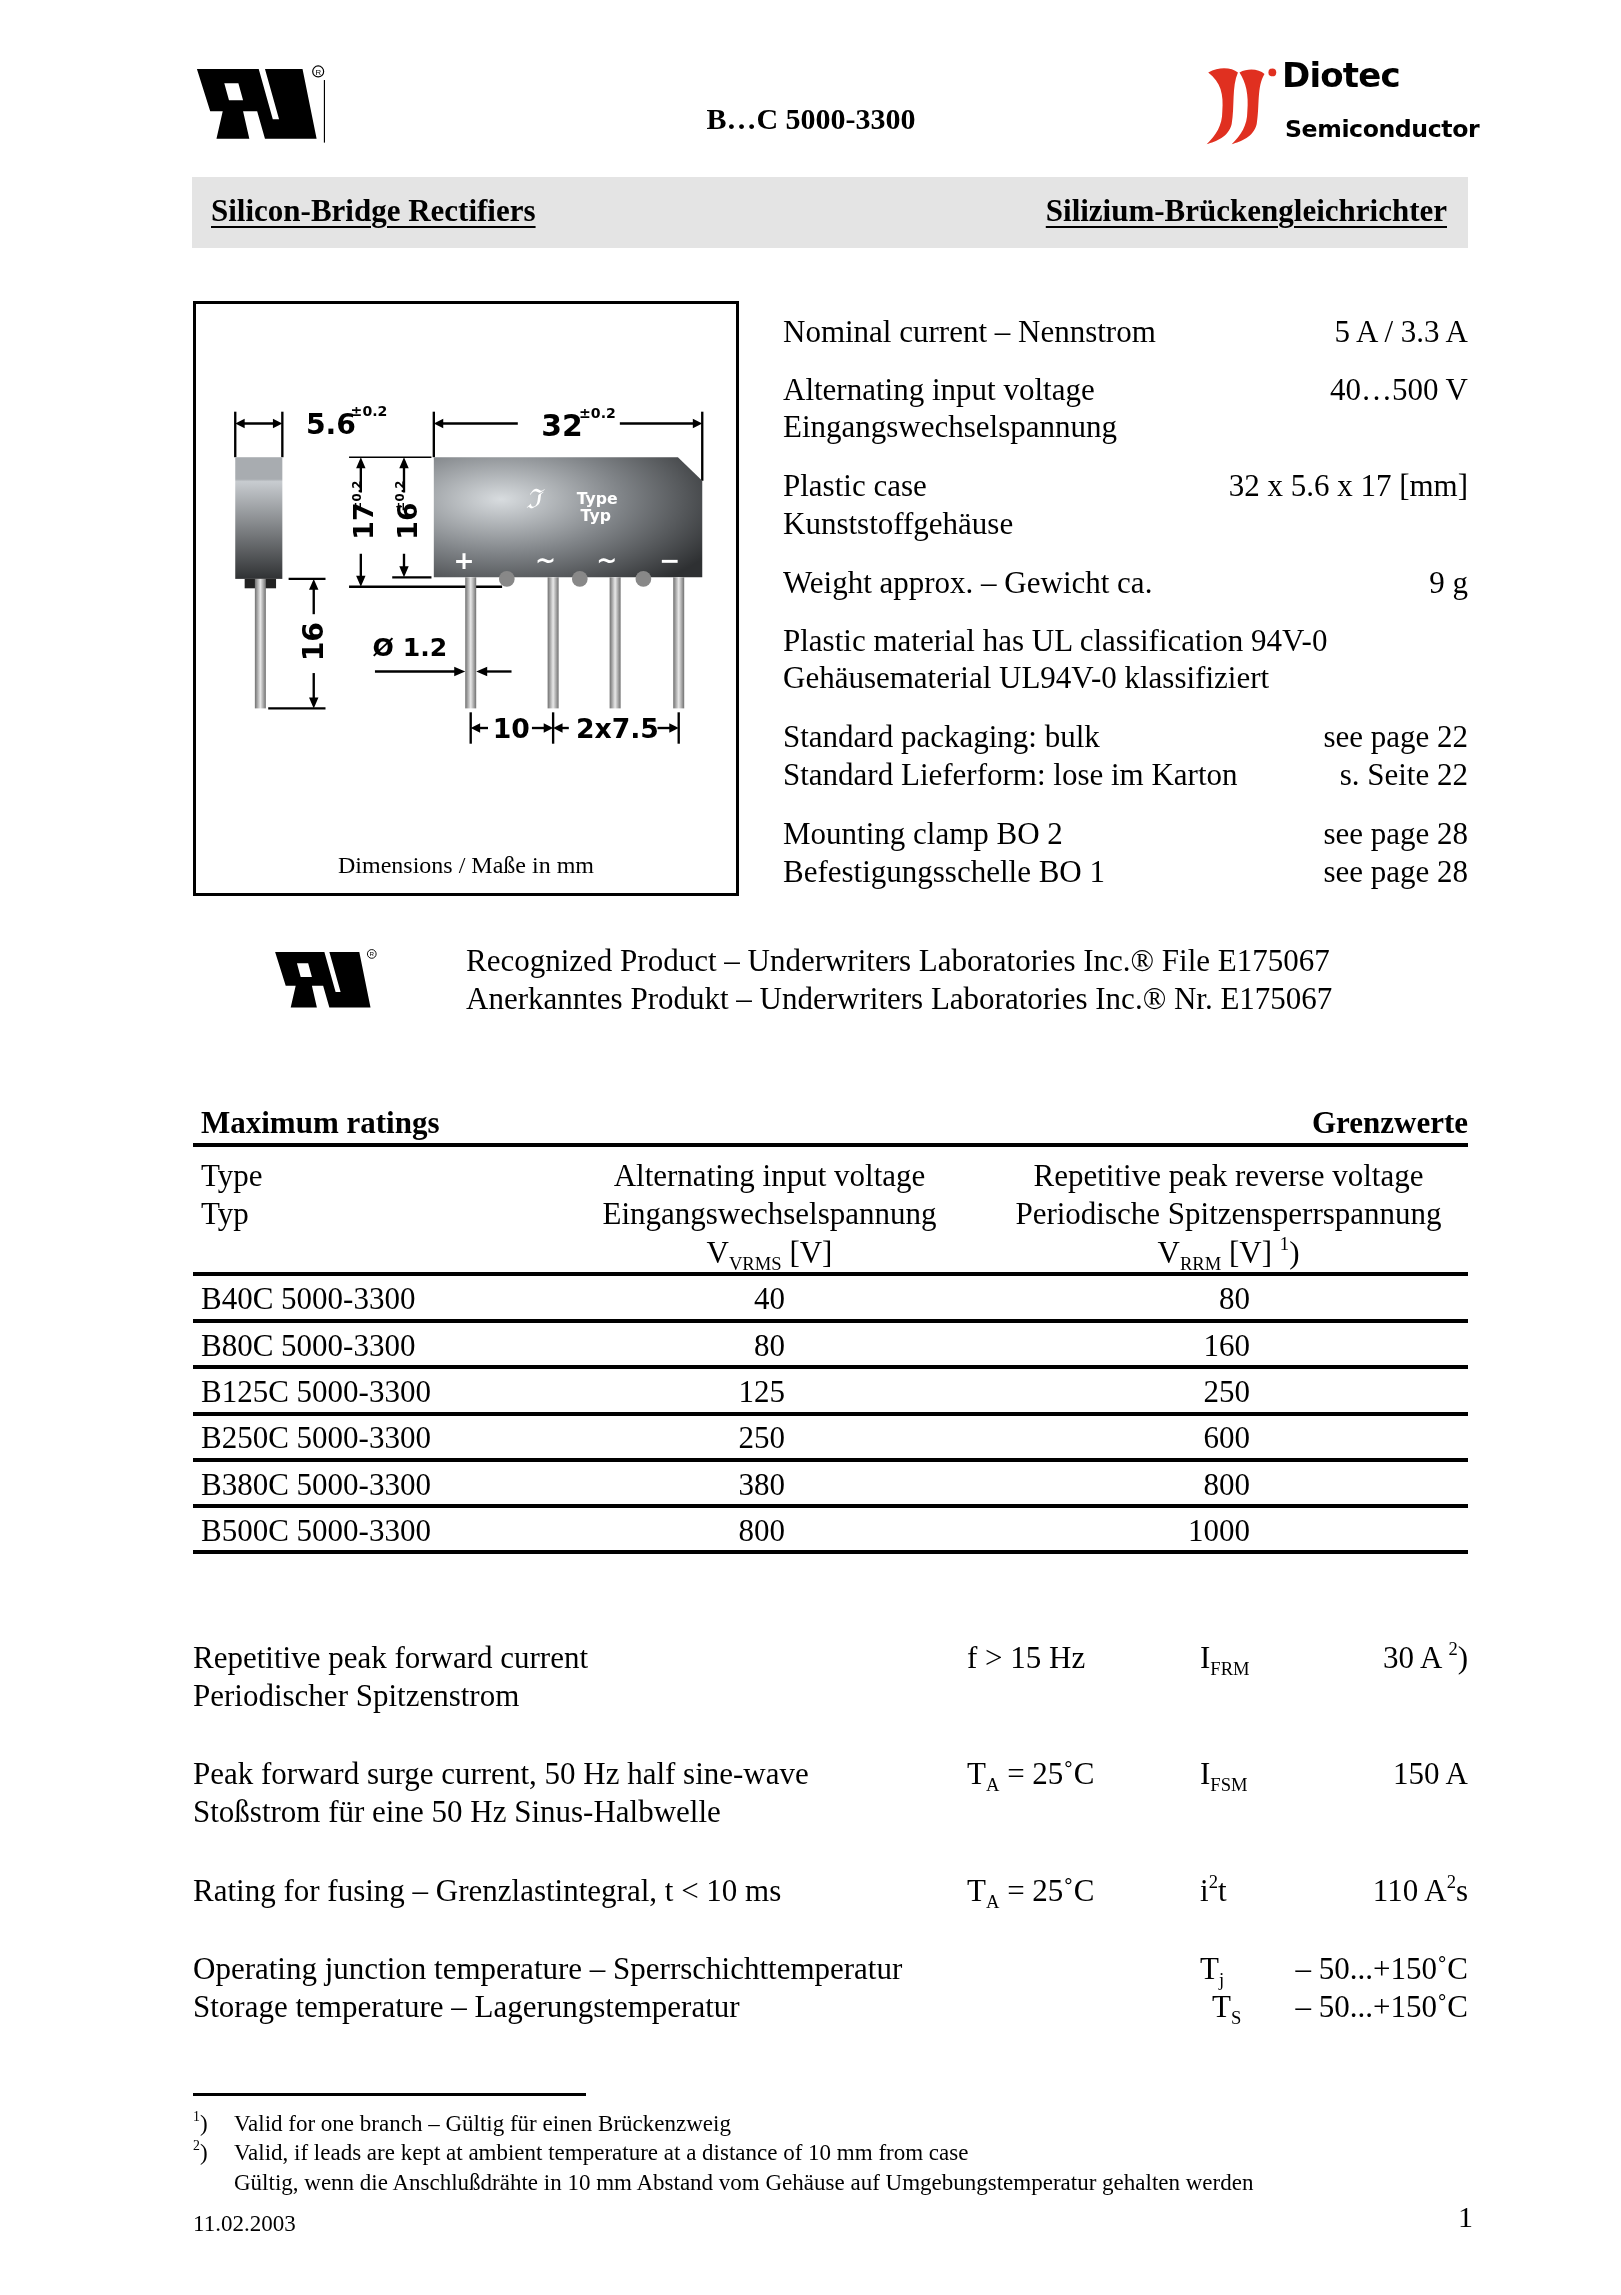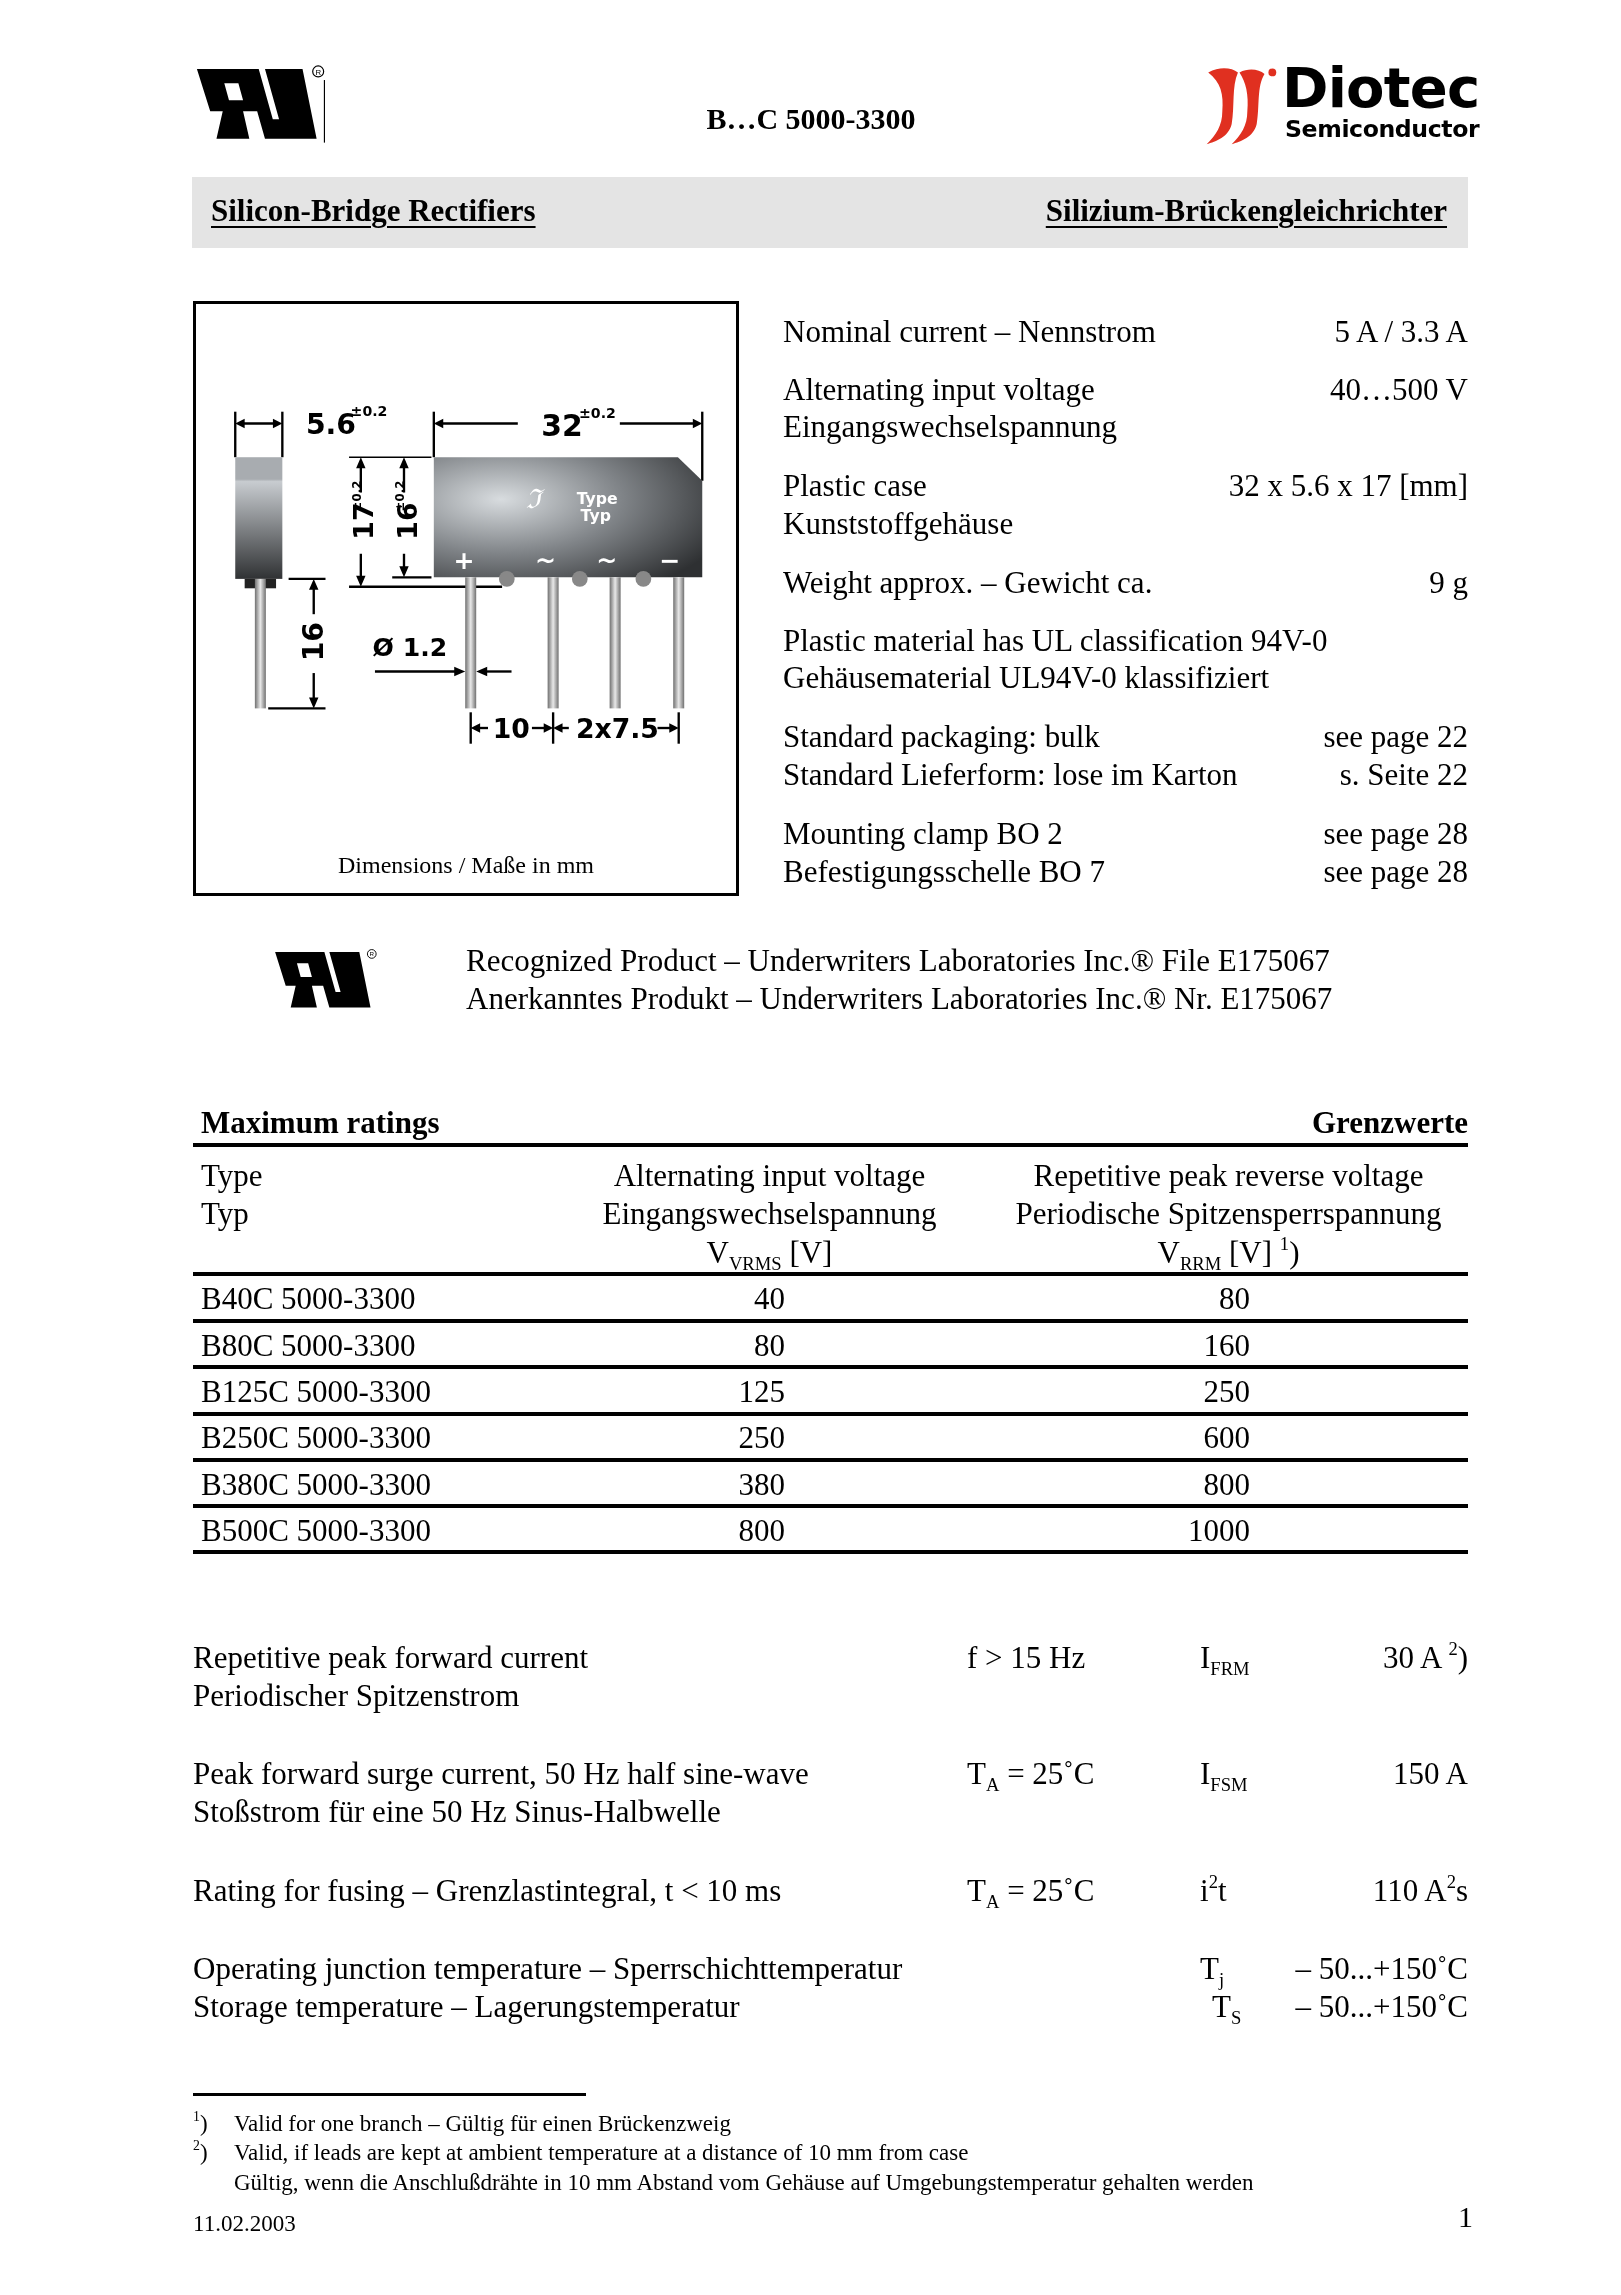--- a/index.html
+++ b/index.html
@@ -10,21 +10,21 @@
   .r { text-align:right; }
   .bold { font-weight:bold; }
   sub, sup { font-size:0.6em; line-height:0; }
   sub { vertical-align:-0.35em; }
   sup { vertical-align:0.7em; }
 
   
   #ul-top { left:193px; top:64px; width:133px; height:79px; }
   #doc-title { left:0; width:1622px; top:102px; font-size:30px; font-weight:bold; text-align:center; }
   #diotec { left:1200px; top:63px; width:283px; height:86px; }
-  #diotec .name { position:absolute; left:82px; top:-7.9px; font-family:"DejaVu Sans","Liberation Sans",sans-serif; font-weight:bold; font-size:56px; letter-spacing:-0.8px; }
+  #diotec .name { position:absolute; left:82px; top:-7.9px; font-family:"DejaVu Sans","Liberation Sans",sans-serif; font-weight:bold; font-size:34px; letter-spacing:-0.8px; }
   #diotec .sub { position:absolute; left:85px; top:52px; font-family:"DejaVu Sans","Liberation Sans",sans-serif; font-weight:bold; font-size:23.6px; letter-spacing:-0.4px; }
 
   #band { left:192px; top:177px; width:1276px; height:71px; background:#e4e4e4; }
   #band .lt, #band .rt { position:absolute; top:15.7px; font-size:31px; font-weight:bold; text-decoration:underline; text-decoration-thickness:2.4px; text-underline-offset:4.7px; }
   #band .lt { left:19px; }
   #band .rt { right:21px; }
 
   
   #diagram { left:193px; top:301px; width:540px; height:589px; border:3.9px solid #000; background:#fff; }
   #diagram svg { position:absolute; left:0; top:0; }
@@ -190,21 +190,21 @@
 
 <div class="abs t spec-l" style="top:622px;">Plastic material has UL classification 94V-0</div>
 <div class="abs t spec-l" style="top:659px;">Gehäusematerial UL94V-0 klassifiziert</div>
 
 <div class="abs t spec-l" style="top:718px;">Standard packaging: bulk</div>
 <div class="abs t spec-l" style="top:756px;">Standard Lieferform: lose im Karton</div>
 <div class="abs t spec-r" style="top:718px;">see page 22</div>
 <div class="abs t spec-r" style="top:756px;">s. Seite 22</div>
 
 <div class="abs t spec-l" style="top:815px;">Mounting clamp BO 2</div>
-<div class="abs t spec-l" style="top:853px;">Befestigungsschelle BO 7</div>
+<div class="abs t spec-l" style="top:853px;">Befestigungsschelle BO 1</div>
 <div class="abs t spec-r" style="top:815px;">see page 28</div>
 <div class="abs t spec-r" style="top:853px;">see page 28</div>
 
 <div class="abs" style="left:272px;top:948px;width:106px;height:63px;">
   <svg width="106" height="63" viewBox="0 0 170 100">
     <path d="M5 6 H84 L102 70 L110 70 L92 6 H140 L158 95 H92 L82 60 L64 60 L72 95 H30 L38 60 H22 Z M40 24 L46 46 H64 L58 24 Z" fill="#000"></path>
     <circle cx="160" cy="9" r="7" fill="none" stroke="#000" stroke-width="1.5"></circle>
     <text x="156.5" y="13" font-size="10" font-family="Liberation Sans, sans-serif">R</text>
   </svg>
 </div>

